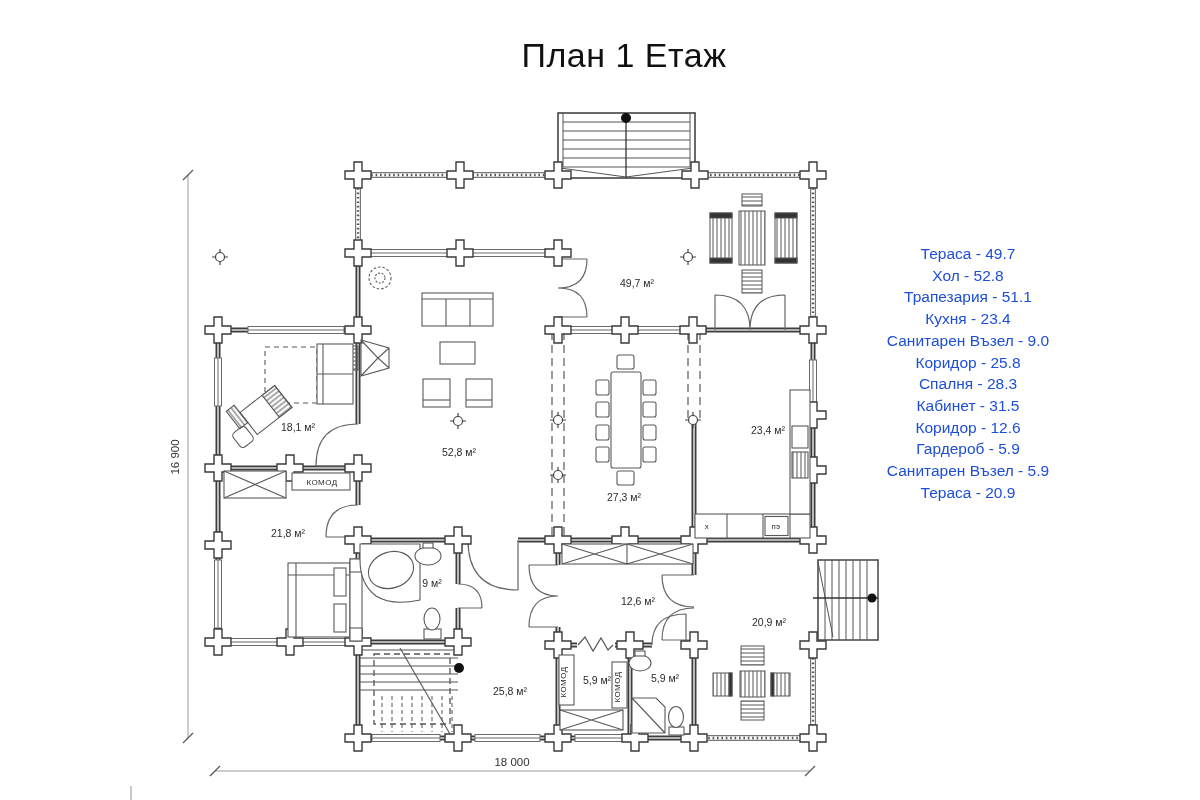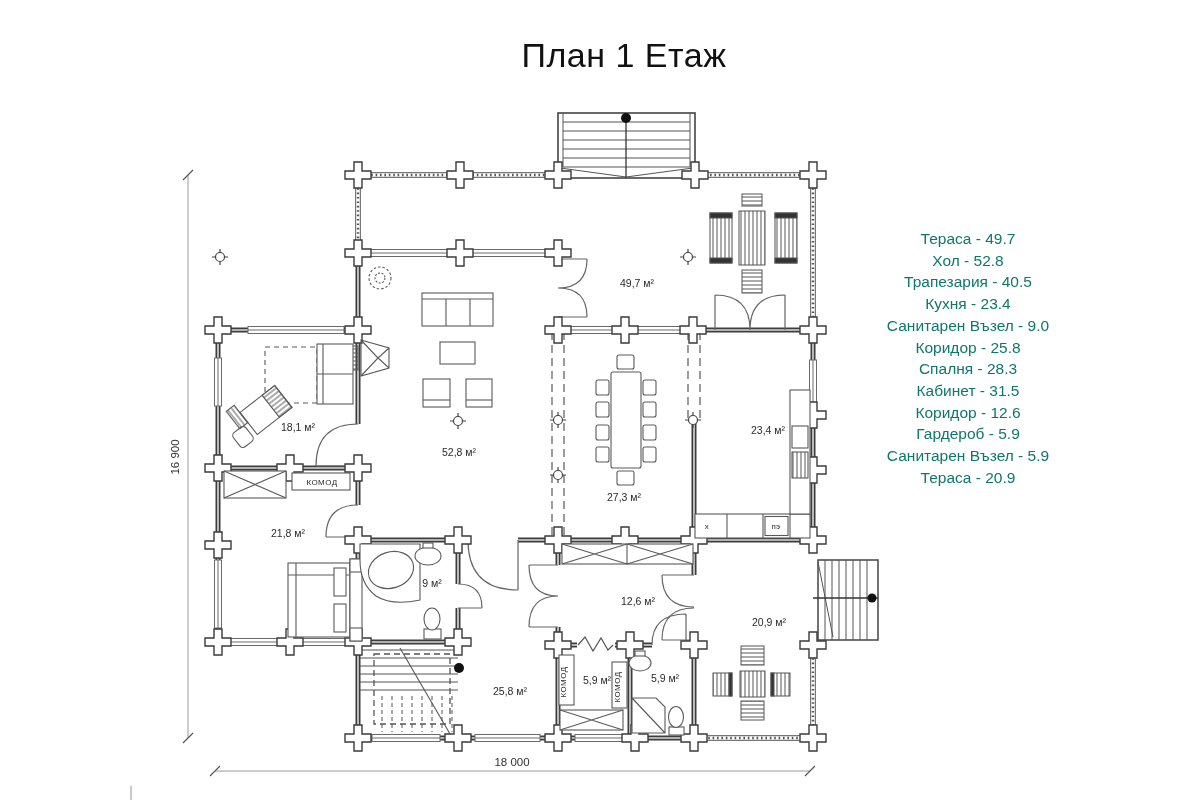--- a/index.html
+++ b/index.html
@@ -1,38 +1,38 @@
 <!DOCTYPE html>
 <html><head>
 <meta charset="utf-8">
 <style>
   html,body{margin:0;padding:0;background:#fff;}
   .page{position:relative;width:1142px;height:800px;background:#fff;overflow:hidden;
         font-family:"Liberation Sans",sans-serif;}
   .title{position:absolute;top:36px;left:24px;width:1200px;text-align:center;
          font-size:34px;color:#111;letter-spacing:0.5px;}
-  .legend{position:absolute;left:868px;top:228px;width:200px;text-align:center;
-          font-size:15.5px;line-height:21.7px;color:#0f766e;}
+  .legend{position:absolute;left:868px;top:243px;width:200px;text-align:center;
+          font-size:15.5px;line-height:21.7px;color:#1d4ed8;}
   svg{position:absolute;left:0;top:0;}
   .rl{font-size:10.5px;fill:#2b2b2b;}
   .sl{font-size:8px;fill:#2b2b2b;letter-spacing:0.4px;}
   .dl{font-size:11.5px;fill:#333;}
   .artifact{position:absolute;left:130px;top:786px;width:2px;height:14px;background:#c9c9c9;}
 </style>
 </head>
 <body>
 
 <div class="page">
 
   <div class="title">План 1 Етаж</div>
 
   <div class="legend">
     <div>Тераса - 49.7</div>
     <div>Хол - 52.8</div>
-    <div>Трапезария - 40.5</div>
+    <div>Трапезария - 51.1</div>
     <div>Кухня - 23.4</div>
     <div>Санитарен Възел - 9.0</div>
     <div>Коридор - 25.8</div>
     <div>Спалня - 28.3</div>
     <div>Кабинет - 31.5</div>
     <div>Коридор - 12.6</div>
     <div>Гардероб - 5.9</div>
     <div>Санитарен Възел - 5.9</div>
     <div>Тераса - 20.9</div>
   </div>

